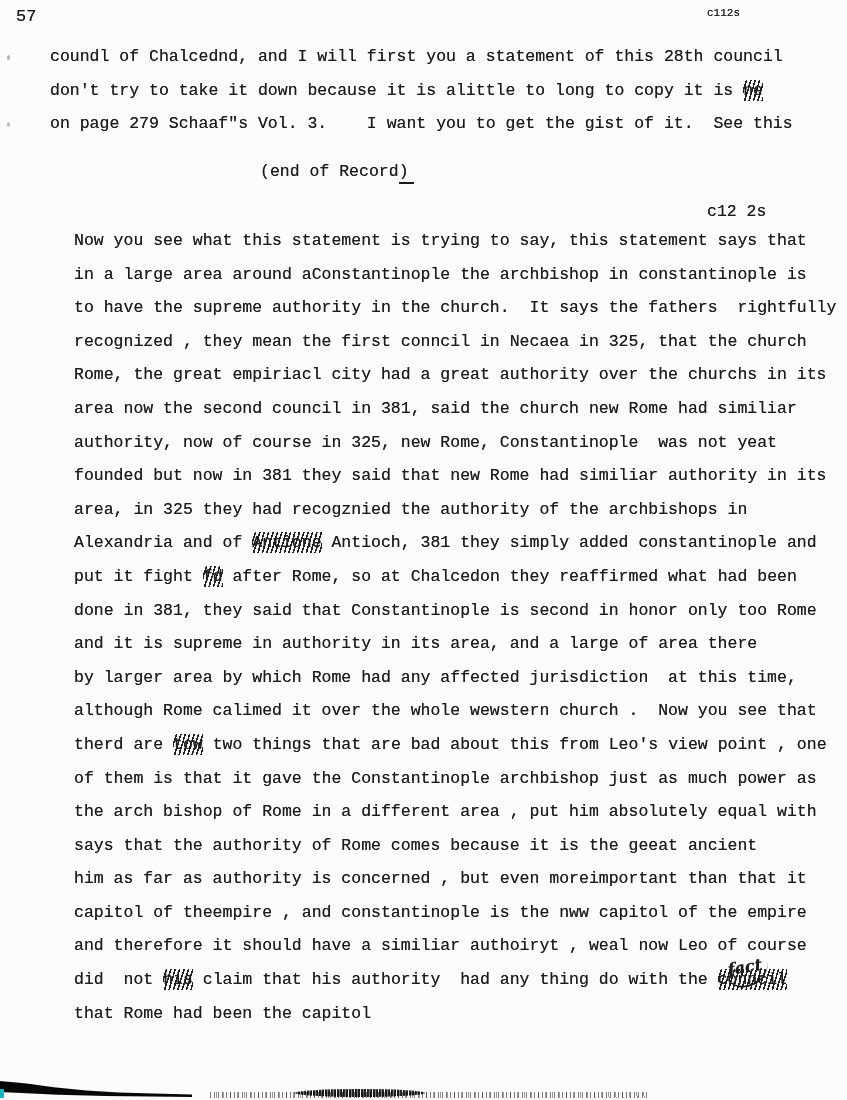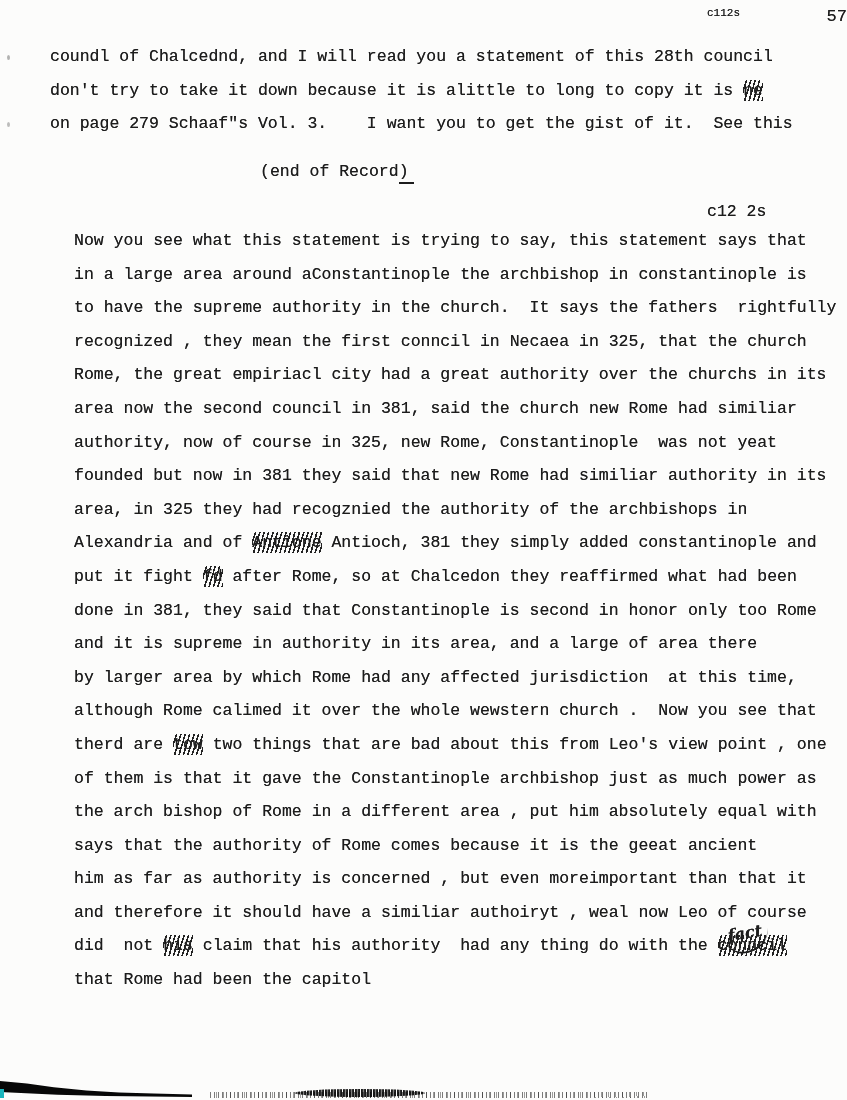--- a/index.html
+++ b/index.html
@@ -8,21 +8,21 @@
     width:847px;height:1100px;
     background:#fcfcfb;
     overflow:hidden;
     font-family:"Liberation Mono","DejaVu Sans Mono",monospace;
     color:#1c1c1c;
     font-size:16.5px;
   }
   .ink{ text-shadow:0 0 .5px rgba(20,20,20,.75); }
   .hdr-num{
     position:absolute;top:7px;left:16px;right:0;
-    text-align:right;font-size:17px;
+    text-align:left;font-size:17px;
   }
   .hdr-code{ position:absolute;top:7px;left:707px;font-size:11px; }
   .mid-code{ position:absolute;top:202px;left:707px;font-size:16.5px;text-align:center; }
   #para1{ position:absolute;top:40px;left:50px;right:12px; }
   #para1 .line{ height:33.5px;line-height:33.5px; }
   #para2{ position:absolute;top:224px;left:50px;right:12px;margin-left:24px; }
   #para2 .line{ height:33.6px;line-height:33.6px; }
   .line{ white-space:pre; }
   .endrec{
     position:absolute;top:160px;left:260px;
@@ -67,21 +67,21 @@
 </style>
 </head>
 <body>
 
 <div class="page ink">
 
   <div class="hdr-num">57</div>
   <div class="hdr-code">c112s</div>
 
   <div id="para1">
-      <div class="line">coundl of Chalcednd, and I will read you a statement of this 28th council</div>
+      <div class="line">coundl of Chalcednd, and I will first you a statement of this 28th council</div>
       <div class="line">don't try to take it down because it is alittle to long to copy it is <span class="xout">ne</span></div>
       <div class="line">on page 279 Schaaf"s Vol. 3.    I want you to get the gist of it.  See this</div>
     </div>
 
   <div class="endrec" id="endrec">(end of Record<span class="u">)</span></div>
 
   <div class="mid-code">c12 2s</div>
 
   <div id="para2">
       <div class="line">Now you see what this statement is trying to say, this statement says that</div>
@@ -97,20 +97,21 @@
       <div class="line">put it fight <span class="xout">fd</span> after Rome, so at Chalcedon they reaffirmed what had been</div>
       <div class="line">done in 381, they said that Constantinople is second in honor only too Rome</div>
       <div class="line">and it is supreme in authority in its area, and a large of area there</div>
       <div class="line">by larger area by which Rome had any affected jurisdiction  at this time,</div>
       <div class="line">although Rome calimed it over the whole wewstern church .  Now you see that</div>
       <div class="line">therd are <span class="xout">tow</span> two things that are bad about this from Leo's view point , one</div>
       <div class="line">of them is that it gave the Constantinople archbishop just as much power as</div>
       <div class="line">the arch bishop of Rome in a different area , put him absolutely equal with</div>
       <div class="line">says that the authority of Rome comes because it is the geeat ancient</div>
       <div class="line">him as far as authority is concerned , but even moreimportant than that it</div>
+      <div class="line">capitol of theempire , and constantinople is the nww capitol of the empire</div>
       <div class="line">and therefore it should have a similiar authoiryt , weal now Leo of course</div>
       <div class="line">did  not <span class="xout">his</span> claim that his authority  had any thing do with the <span class="xout">conncil<span class="note">fact</span></span></div>
       <div class="line">that Rome had been the capitol</div>
     </div>
 
   <div class="blob"></div>
   <div class="teal"></div>
   <div class="smudge"></div>
   <div class="smudge-core"></div>
   <div class="speck-a"></div>

